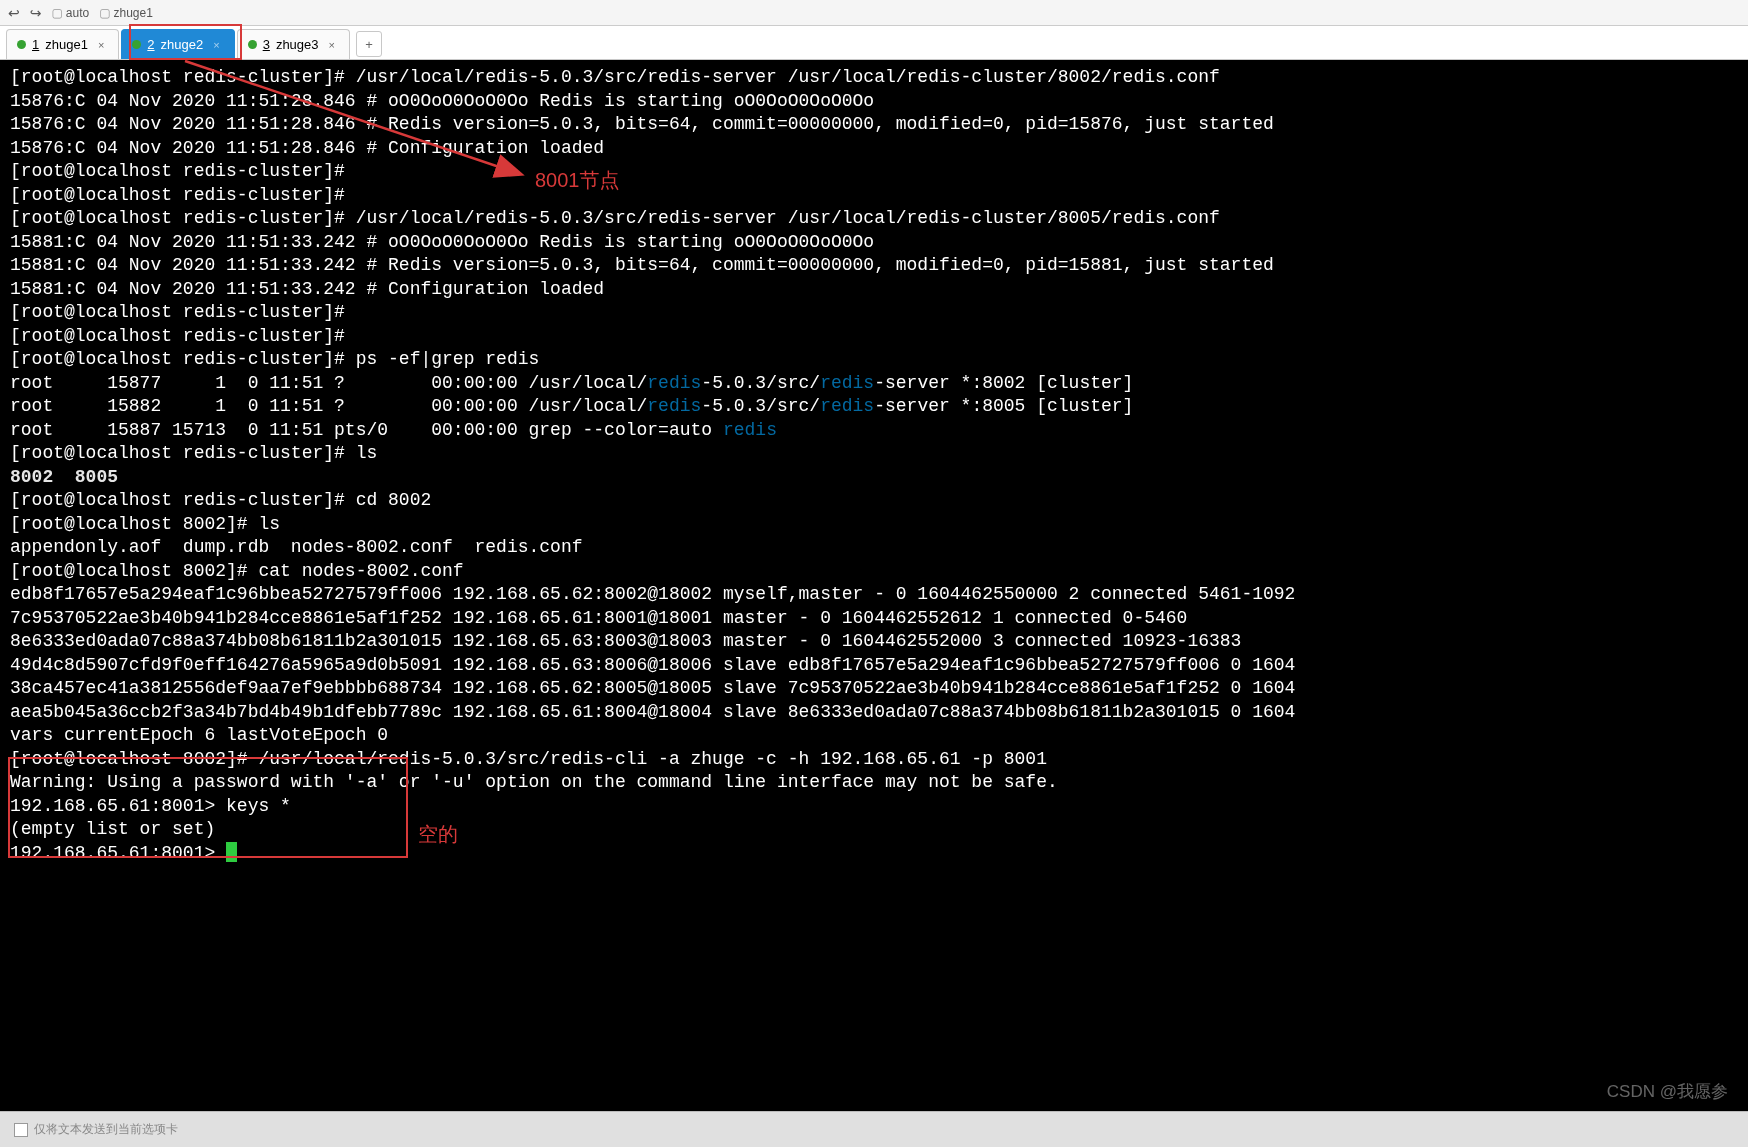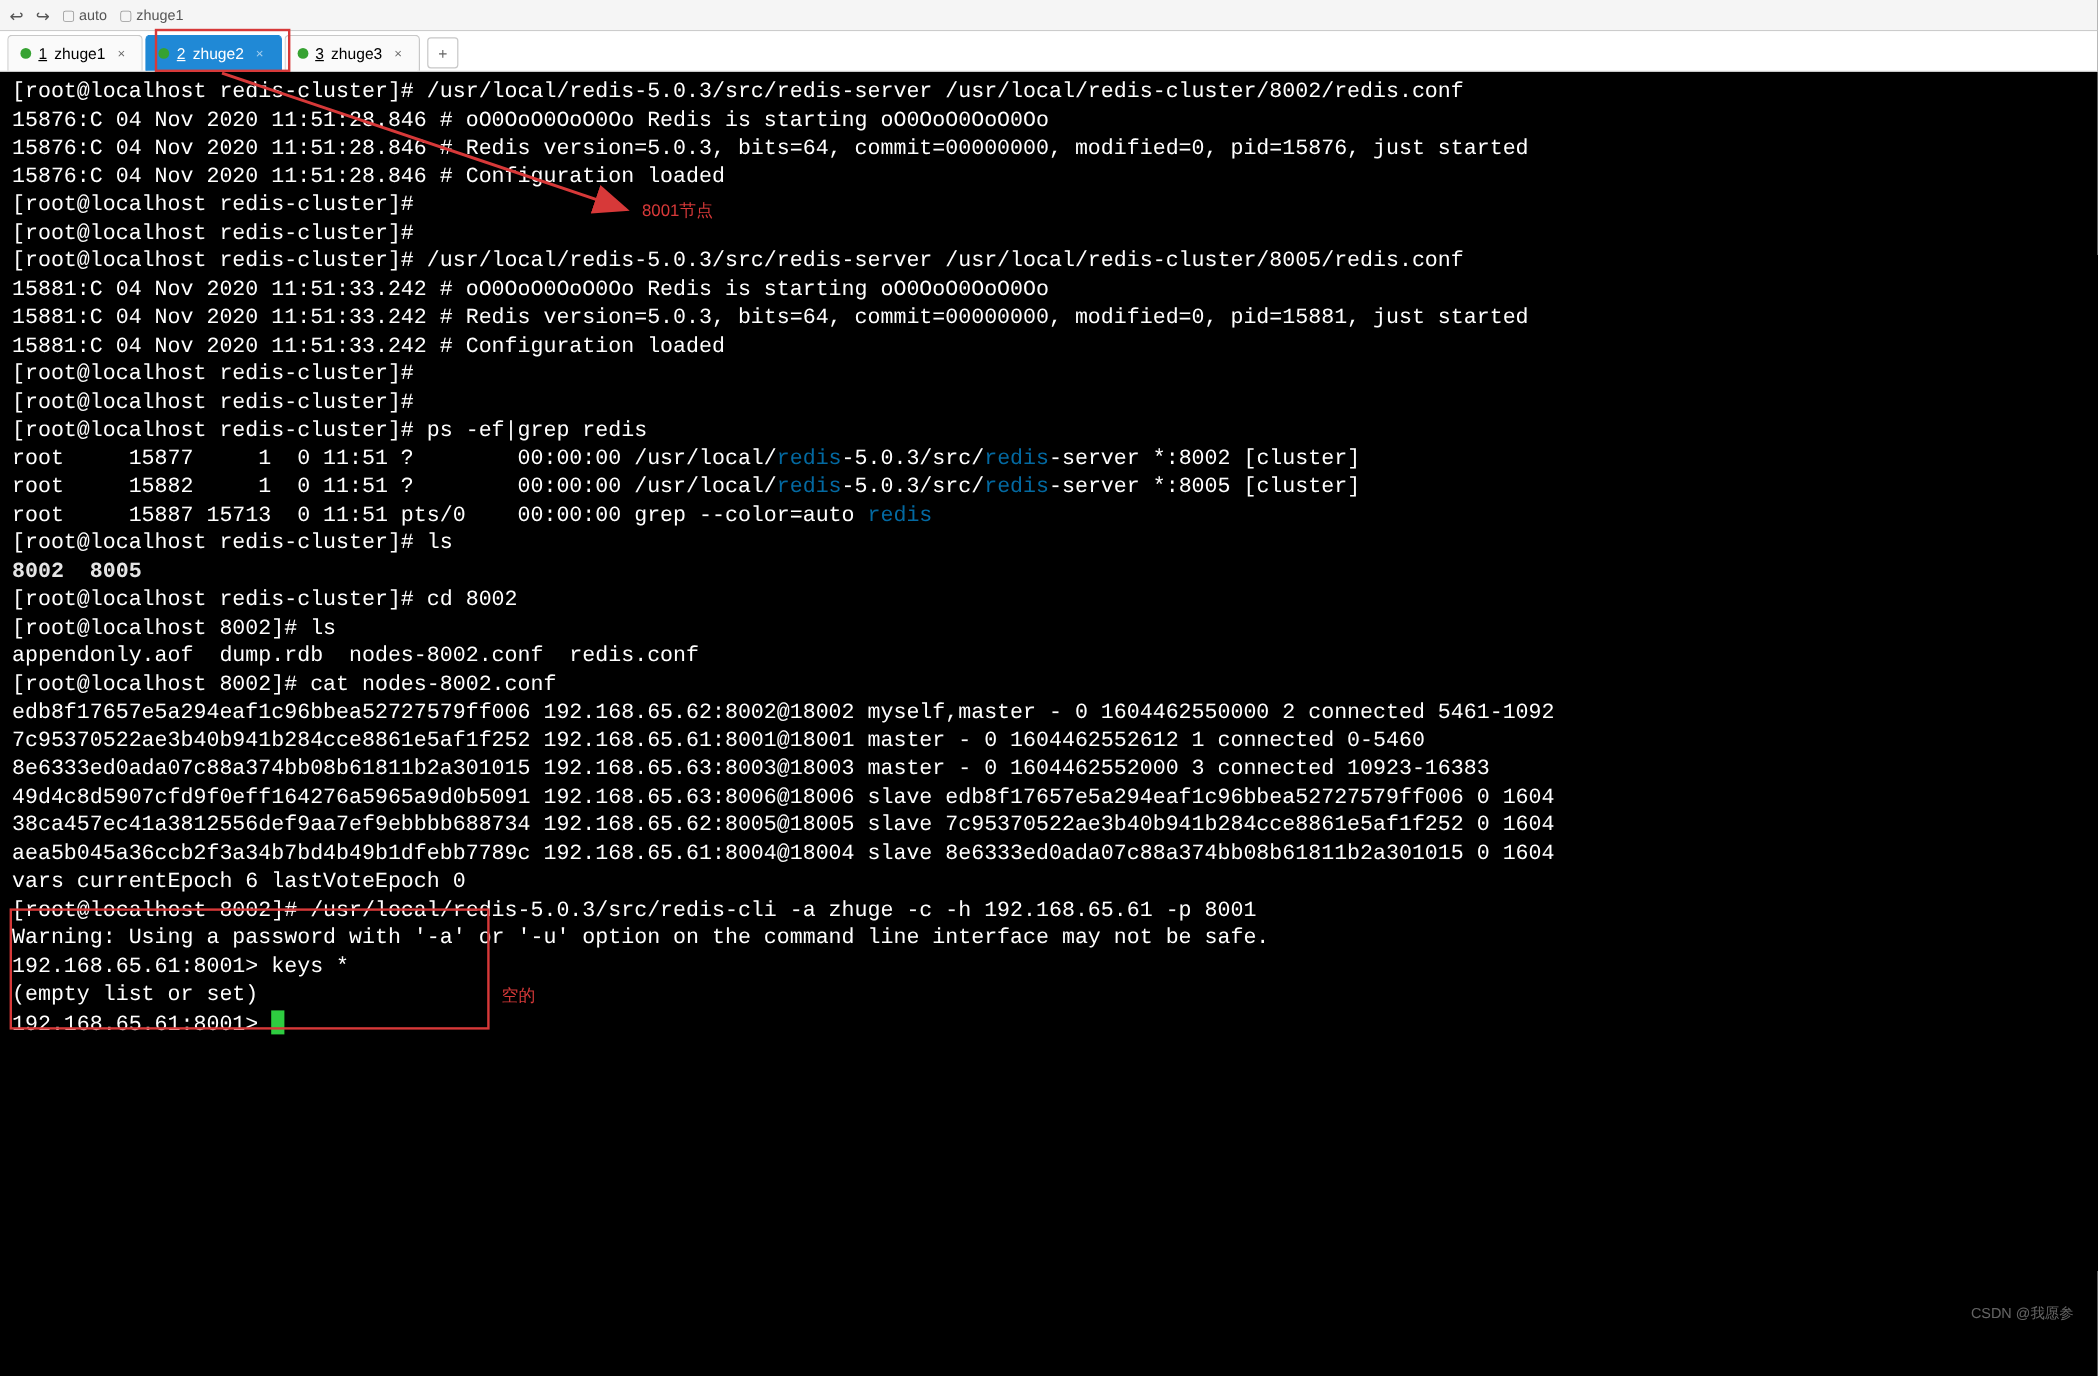--- a/index.html
+++ b/index.html
@@ -96,21 +96,21 @@
   
   .annot-box {
     position: absolute;
     border: 2px solid #d73939;
     pointer-events: none;
   }
   .annot-label {
     position: absolute;
     color: #d73939;
     font-family: "Microsoft YaHei", sans-serif;
-    font-size: 14px;
+    font-size: 20px;
     pointer-events: none;
   }
   .arrow {
     position: absolute;
     pointer-events: none;
   }
   
   .bottombar {
     height: 36px;
     background: #e0e0e0;
@@ -122,21 +122,21 @@
   }
   .bottombar .left { display:flex;align-items:center;gap:6px; }
   .bottombar .checkbox {
     width:14px;height:14px;border:1px solid #999;background:#fff;
     display:inline-block;
   }
   .watermark {
     position: absolute;
     right: 20px;
     bottom: 44px;
-    font-size: 12px;
+    font-size: 17px;
     color: rgba(200,200,200,.5);
     font-family: "Microsoft YaHei",sans-serif;
     pointer-events: none;
   }
 </style>
 </head>
 <body>
 
 <div class="app">
 
@@ -170,20 +170,27 @@
         <span class="dot"></span>
         <span class="num">3</span>
         <span>zhuge3</span>
         <span class="close">×</span>
       </div>
       <div class="tab-add">+</div>
     </div>
 
   <div class="terminal" id="terminal"><div>[root@localhost redis-cluster]# /usr/local/redis-5.0.3/src/redis-server /usr/local/redis-cluster/8002/redis.conf</div><div>15876:C 04 Nov 2020 11:51:28.846 # oO0OoO0OoO0Oo Redis is starting oO0OoO0OoO0Oo</div><div>15876:C 04 Nov 2020 11:51:28.846 # Redis version=5.0.3, bits=64, commit=00000000, modified=0, pid=15876, just started</div><div>15876:C 04 Nov 2020 11:51:28.846 # Configuration loaded</div><div>[root@localhost redis-cluster]#</div><div>[root@localhost redis-cluster]#</div><div>[root@localhost redis-cluster]# /usr/local/redis-5.0.3/src/redis-server /usr/local/redis-cluster/8005/redis.conf</div><div>15881:C 04 Nov 2020 11:51:33.242 # oO0OoO0OoO0Oo Redis is starting oO0OoO0OoO0Oo</div><div>15881:C 04 Nov 2020 11:51:33.242 # Redis version=5.0.3, bits=64, commit=00000000, modified=0, pid=15881, just started</div><div>15881:C 04 Nov 2020 11:51:33.242 # Configuration loaded</div><div>[root@localhost redis-cluster]#</div><div>[root@localhost redis-cluster]#</div><div>[root@localhost redis-cluster]# ps -ef|grep redis</div><div>root     15877     1  0 11:51 ?        00:00:00 /usr/local/<span class="red">redis</span>-5.0.3/src/<span class="red">redis</span>-server *:8002 [cluster]</div><div>root     15882     1  0 11:51 ?        00:00:00 /usr/local/<span class="red">redis</span>-5.0.3/src/<span class="red">redis</span>-server *:8005 [cluster]</div><div>root     15887 15713  0 11:51 pts/0    00:00:00 grep --color=auto <span class="red">redis</span></div><div>[root@localhost redis-cluster]# ls</div><div><span class="blue">8002  8005</span></div><div>[root@localhost redis-cluster]# cd 8002</div><div>[root@localhost 8002]# ls</div><div>appendonly.aof  dump.rdb  nodes-8002.conf  redis.conf</div><div>[root@localhost 8002]# cat nodes-8002.conf</div><div>edb8f17657e5a294eaf1c96bbea52727579ff006 192.168.65.62:8002@18002 myself,master - 0 1604462550000 2 connected 5461-1092</div><div>7c95370522ae3b40b941b284cce8861e5af1f252 192.168.65.61:8001@18001 master - 0 1604462552612 1 connected 0-5460</div><div>8e6333ed0ada07c88a374bb08b61811b2a301015 192.168.65.63:8003@18003 master - 0 1604462552000 3 connected 10923-16383</div><div>49d4c8d5907cfd9f0eff164276a5965a9d0b5091 192.168.65.63:8006@18006 slave edb8f17657e5a294eaf1c96bbea52727579ff006 0 1604</div><div>38ca457ec41a3812556def9aa7ef9ebbbb688734 192.168.65.62:8005@18005 slave 7c95370522ae3b40b941b284cce8861e5af1f252 0 1604</div><div>aea5b045a36ccb2f3a34b7bd4b49b1dfebb7789c 192.168.65.61:8004@18004 slave 8e6333ed0ada07c88a374bb08b61811b2a301015 0 1604</div><div>vars currentEpoch 6 lastVoteEpoch 0</div><div>[root@localhost 8002]# /usr/local/redis-5.0.3/src/redis-cli -a zhuge -c -h 192.168.65.61 -p 8001</div><div>Warning: Using a password with '-a' or '-u' option on the command line interface may not be safe.</div><div>192.168.65.61:8001&gt; keys *</div><div>(empty list or set)</div><div>192.168.65.61:8001&gt; <span class="cursor"></span></div></div>
 
+  <div class="bottombar">
+    <div class="left">
+      <span class="checkbox"></span>
+      <span>仅将文本发送到当前选项卡</span>
+    </div>
+    <div></div>
+  </div>
 
   <div class="annot-box" style="top:24px;left:129px;width:113px;height:36px;"></div>
 
   <svg class="arrow" style="top:56px;left:180px;width:360px;height:130px;">
     <defs>
       <marker id="ah" markerWidth="12" markerHeight="10" refX="10" refY="5" orient="auto">
         <path d="M0,0 L12,5 L0,10 Z" fill="#d73939"></path>
       </marker>
     </defs>
     <line x1="5" y1="5" x2="340" y2="118" stroke="#d73939" stroke-width="2.5" marker-end="url(#ah)"></line>

